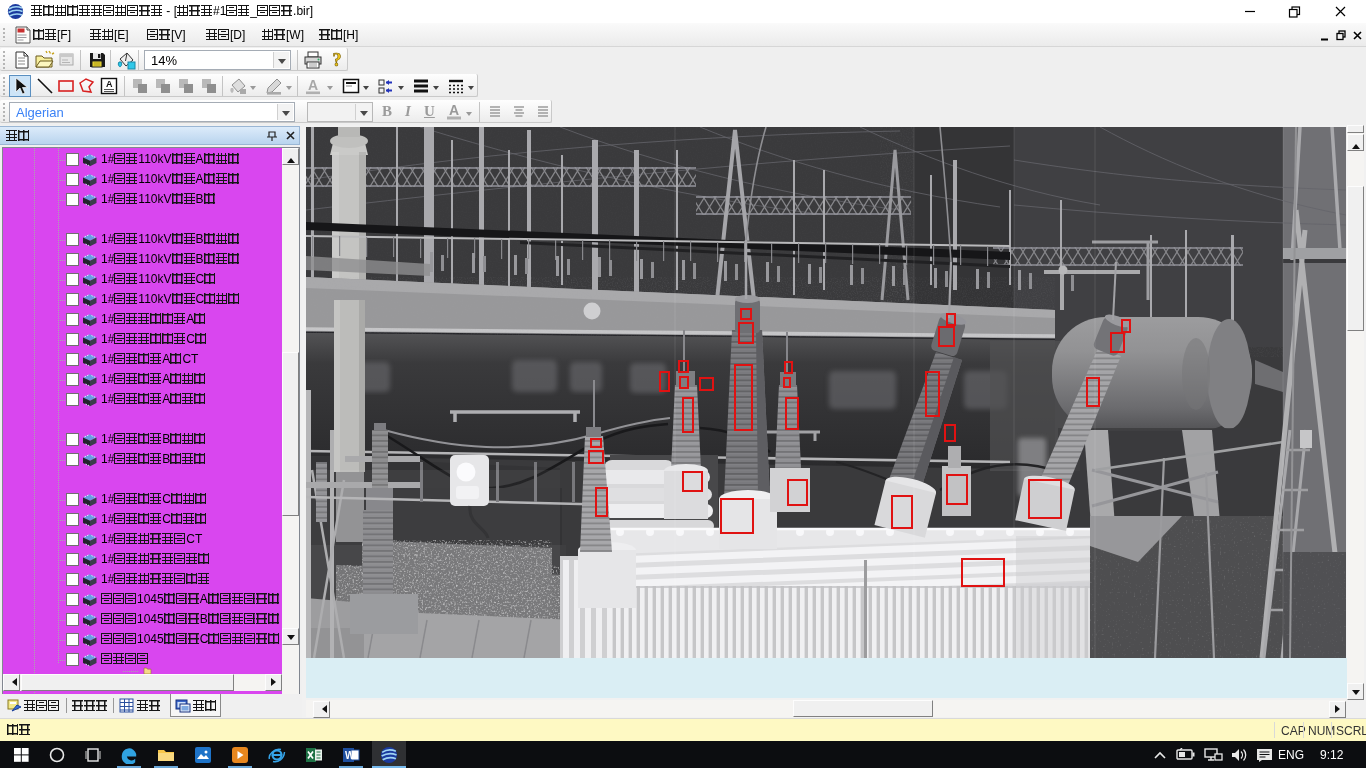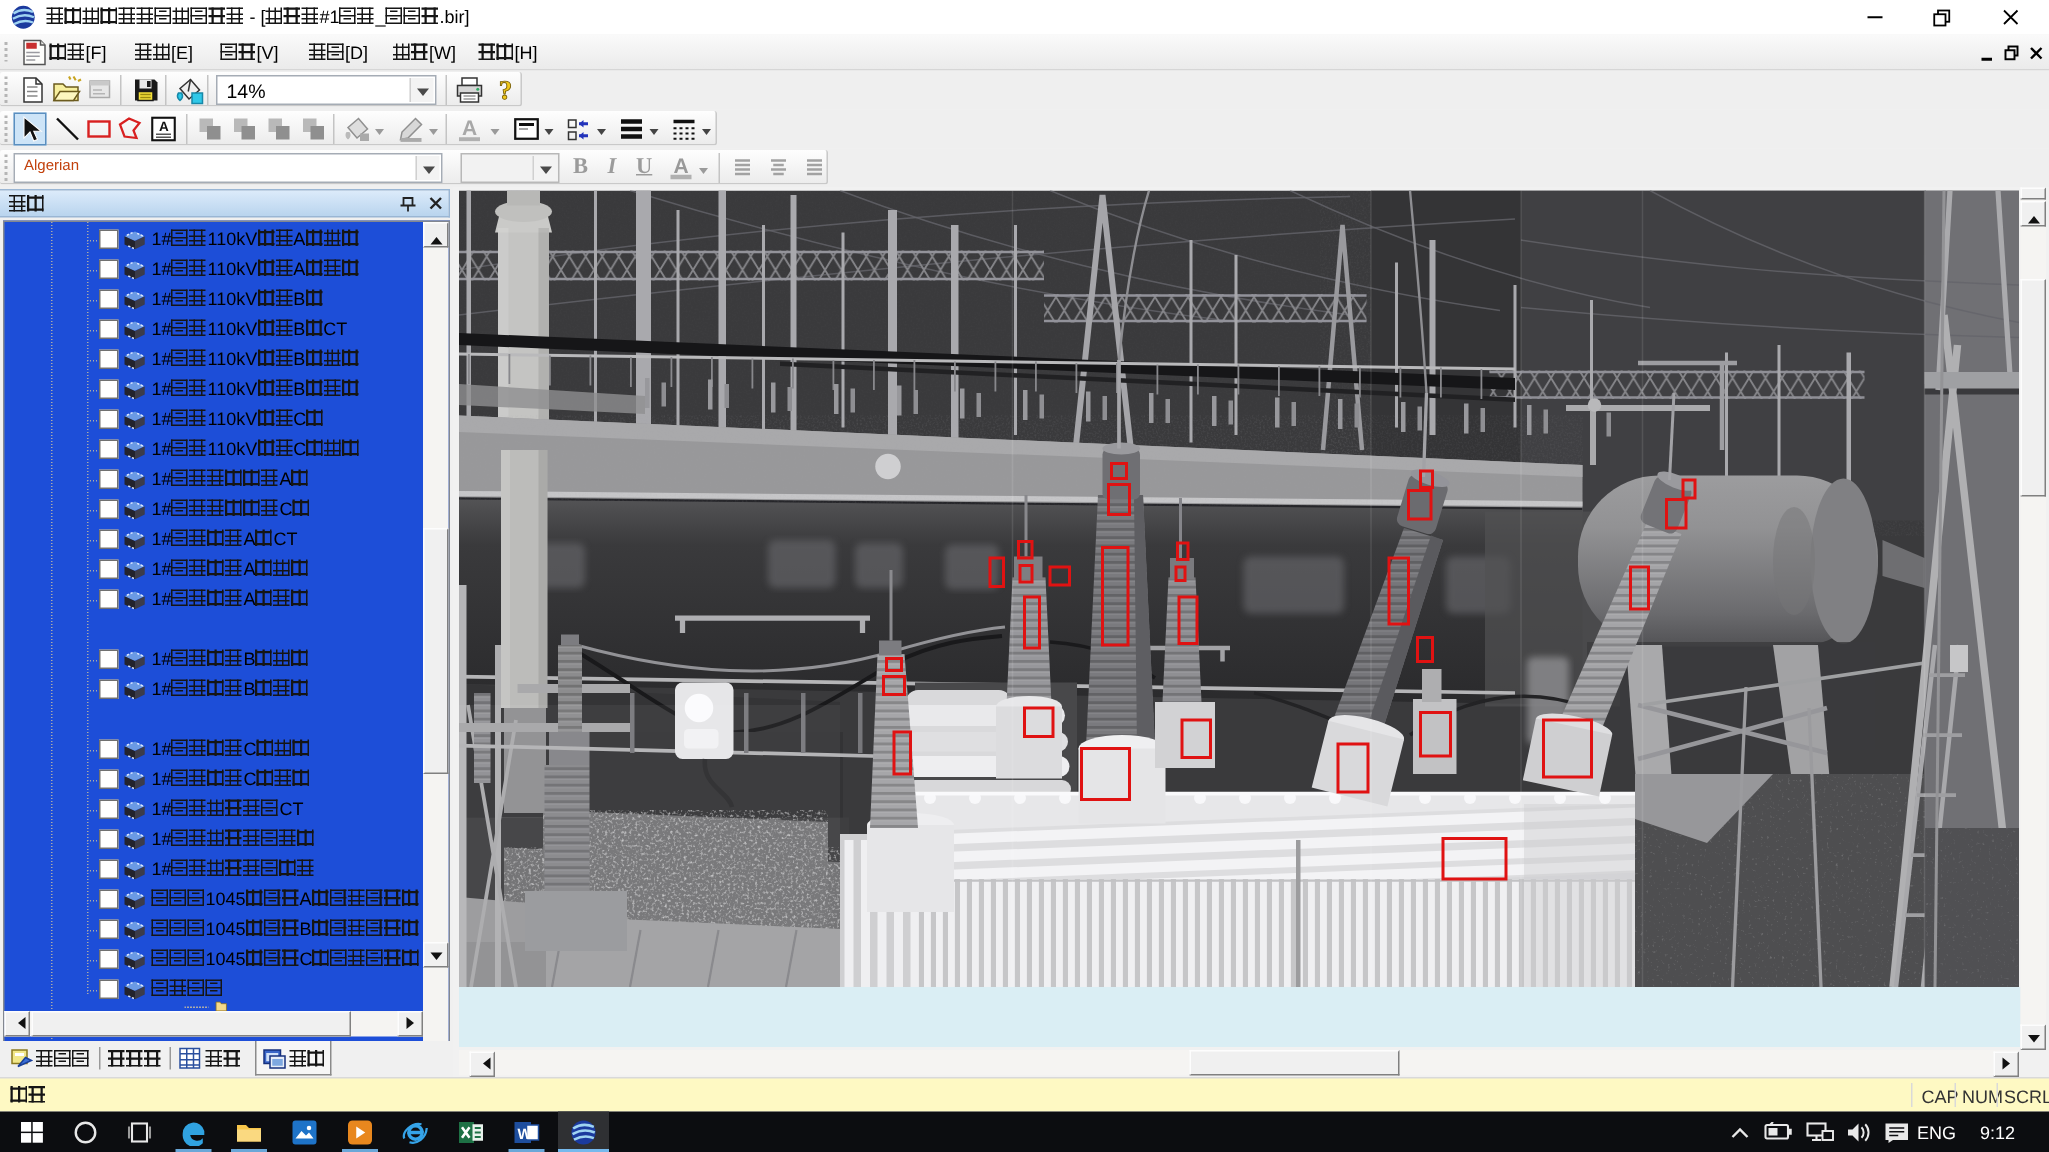--- a/index.html
+++ b/index.html
@@ -188,21 +188,21 @@
       <svg class="tbtn" style="left:445px;top:2px" viewBox="0 0 22 22">
         <path d="M4 6h14" stroke="#111" stroke-width="2.4"></path>
         <path d="M4 10.5h2m2 0h2m2 0h2m2 0h2M4 14h2m2 0h2m2 0h2m2 0h2M4 17.5h2m2 0h2m2 0h2m2 0h2" stroke="#111" stroke-width="1.4"></path>
       </svg>
       <div class="arr" style="left:468px;top:13px;border:3.5px solid transparent;border-top:4px solid #444"></div>
     </div>
     <div class="row" style="top:99px;height:26px;background:#efefef">
       <div class="bar" style="width:552px"></div>
       <div class="grip"></div>
       <div class="combo" style="left:9px;top:3px;width:286px">
-        <div class="abs" style="left:6px;top:2px;font-size:10px;color:#c2410c">Algerian</div>
+        <div class="abs" style="left:6px;top:2px;font-size:13px;color:#3b82f6">Algerian</div>
         <div class="da"></div>
       </div>
       <div class="combo gcombo" style="left:307px;top:3px;width:66px">
         <div class="da"></div>
       </div>
       <div class="abs" style="left:382px;top:4px;font-size:15px;font-weight:bold;color:#9b9b9b;font-family:'Liberation Serif'">B</div>
       <div class="abs" style="left:405px;top:4px;font-size:15px;font-style:italic;font-weight:bold;color:#9b9b9b;font-family:'Liberation Serif'">I</div>
       <div class="abs" style="left:424px;top:4px;font-size:15px;font-weight:bold;color:#9b9b9b;text-decoration:underline;font-family:'Liberation Serif'">U</div>
       <svg class="tbtn" style="left:443px;top:2px" viewBox="0 0 22 22">
         <text x="11" y="14" text-anchor="middle" font-size="14" font-weight="bold" fill="#999">A</text>
@@ -230,21 +230,21 @@
       </svg>
     </div>
     <div class="abs" style="left:0;top:125px;width:302px;height:593px;background:#f0f0f0">
       <div class="abs" style="left:0;top:1px;width:300px;height:19px;background:linear-gradient(#dcebfa,#b9d4ee);border:1px solid #9ab6d4;border-left:none">
         <div class="abs" style="left:6px;top:2px;font-size:12px"><i class="h h5"></i><i class="h h2"></i></div>
         <svg class="abs" style="left:265px;top:2px" width="32" height="15" viewBox="0 0 32 15">
           <path d="M4 3 h6 v5 h-6 z M7 8 v4 M2 8 h10" stroke="#222" stroke-width="1.2" fill="none"></path>
           <path d="M22 3 l7 7 M29 3 l-7 7" stroke="#222" stroke-width="1.6"></path>
         </svg>
       </div>
-      <div class="abs" style="left:2px;top:22px;width:298px;height:570px;background:#1d4ed8;border:1px solid #828790">
+      <div class="abs" style="left:2px;top:22px;width:298px;height:570px;background:#d946ef;border:1px solid #828790">
         <div class="abs" style="left:0;top:0;width:296px;height:546px;overflow:hidden">
           <div class="abs" style="left:31px;top:0;width:1px;height:546px;background:repeating-linear-gradient(#aaa 0 1px,transparent 1px 2px)"></div>
           <div class="abs" style="left:55px;top:0;width:1px;height:515px;background:repeating-linear-gradient(#aaa 0 1px,transparent 1px 2px)"></div>
           <div class="trow" style="top:2px">
             <div class="abs" style="left:55px;top:10px;width:8px;height:1px;background:repeating-linear-gradient(90deg,#aaa 0 1px,transparent 1px 2px)"></div>
             <div class="cb" style="left:63px;top:3px"></div>
             <svg class="abs" style="left:78px;top:3px" width="17" height="14" viewBox="0 0 17 14">
               <path d="M2 4.5 l7-3.2 6.5 3.2-7 3.2z" fill="#6b9ae4"></path>
               <path d="M2 4.5 v5.5 l7 3.2 v-5.5z" fill="#23232d"></path>
               <path d="M15.5 4.5 v5.5 l-6.5 3.2 v-5.5z" fill="#3c3c4a"></path>
@@ -266,31 +266,20 @@
           <div class="trow" style="top:42px">
             <div class="abs" style="left:55px;top:10px;width:8px;height:1px;background:repeating-linear-gradient(90deg,#aaa 0 1px,transparent 1px 2px)"></div>
             <div class="cb" style="left:63px;top:3px"></div>
             <svg class="abs" style="left:78px;top:3px" width="17" height="14" viewBox="0 0 17 14">
               <path d="M2 4.5 l7-3.2 6.5 3.2-7 3.2z" fill="#6b9ae4"></path>
               <path d="M2 4.5 v5.5 l7 3.2 v-5.5z" fill="#23232d"></path>
               <path d="M15.5 4.5 v5.5 l-6.5 3.2 v-5.5z" fill="#3c3c4a"></path>
               <path d="M3.6 3.8 l1.4-.6M6 2.7 l1.4-.6M10.4 2.6l1.4.6M12.8 3.7l1.4.6M4.5 11l1.4.6M7 12.1l1.3.6" stroke="#dce8ff" stroke-width="1"></path>
             </svg>
             <div class="abs" style="left:98px;top:2px">1#<i class="h h3"></i><i class="h h5"></i>110kV<i class="h h2"></i><i class="h h5"></i>B<i class="h h2"></i></div>
-          </div>
-          <div class="trow" style="top:62px">
-            <div class="abs" style="left:55px;top:10px;width:8px;height:1px;background:repeating-linear-gradient(90deg,#aaa 0 1px,transparent 1px 2px)"></div>
-            <div class="cb" style="left:63px;top:3px"></div>
-            <svg class="abs" style="left:78px;top:3px" width="17" height="14" viewBox="0 0 17 14">
-              <path d="M2 4.5 l7-3.2 6.5 3.2-7 3.2z" fill="#6b9ae4"></path>
-              <path d="M2 4.5 v5.5 l7 3.2 v-5.5z" fill="#23232d"></path>
-              <path d="M15.5 4.5 v5.5 l-6.5 3.2 v-5.5z" fill="#3c3c4a"></path>
-              <path d="M3.6 3.8 l1.4-.6M6 2.7 l1.4-.6M10.4 2.6l1.4.6M12.8 3.7l1.4.6M4.5 11l1.4.6M7 12.1l1.3.6" stroke="#dce8ff" stroke-width="1"></path>
-            </svg>
-            <div class="abs" style="left:98px;top:2px">1#<i class="h h3"></i><i class="h h5"></i>110kV<i class="h h2"></i><i class="h h5"></i>B<i class="h h2"></i>CT</div>
           </div>
           <div class="trow" style="top:82px">
             <div class="abs" style="left:55px;top:10px;width:8px;height:1px;background:repeating-linear-gradient(90deg,#aaa 0 1px,transparent 1px 2px)"></div>
             <div class="cb" style="left:63px;top:3px"></div>
             <svg class="abs" style="left:78px;top:3px" width="17" height="14" viewBox="0 0 17 14">
               <path d="M2 4.5 l7-3.2 6.5 3.2-7 3.2z" fill="#6b9ae4"></path>
               <path d="M2 4.5 v5.5 l7 3.2 v-5.5z" fill="#23232d"></path>
               <path d="M15.5 4.5 v5.5 l-6.5 3.2 v-5.5z" fill="#3c3c4a"></path>
               <path d="M3.6 3.8 l1.4-.6M6 2.7 l1.4-.6M10.4 2.6l1.4.6M12.8 3.7l1.4.6M4.5 11l1.4.6M7 12.1l1.3.6" stroke="#dce8ff" stroke-width="1"></path>
             </svg>

